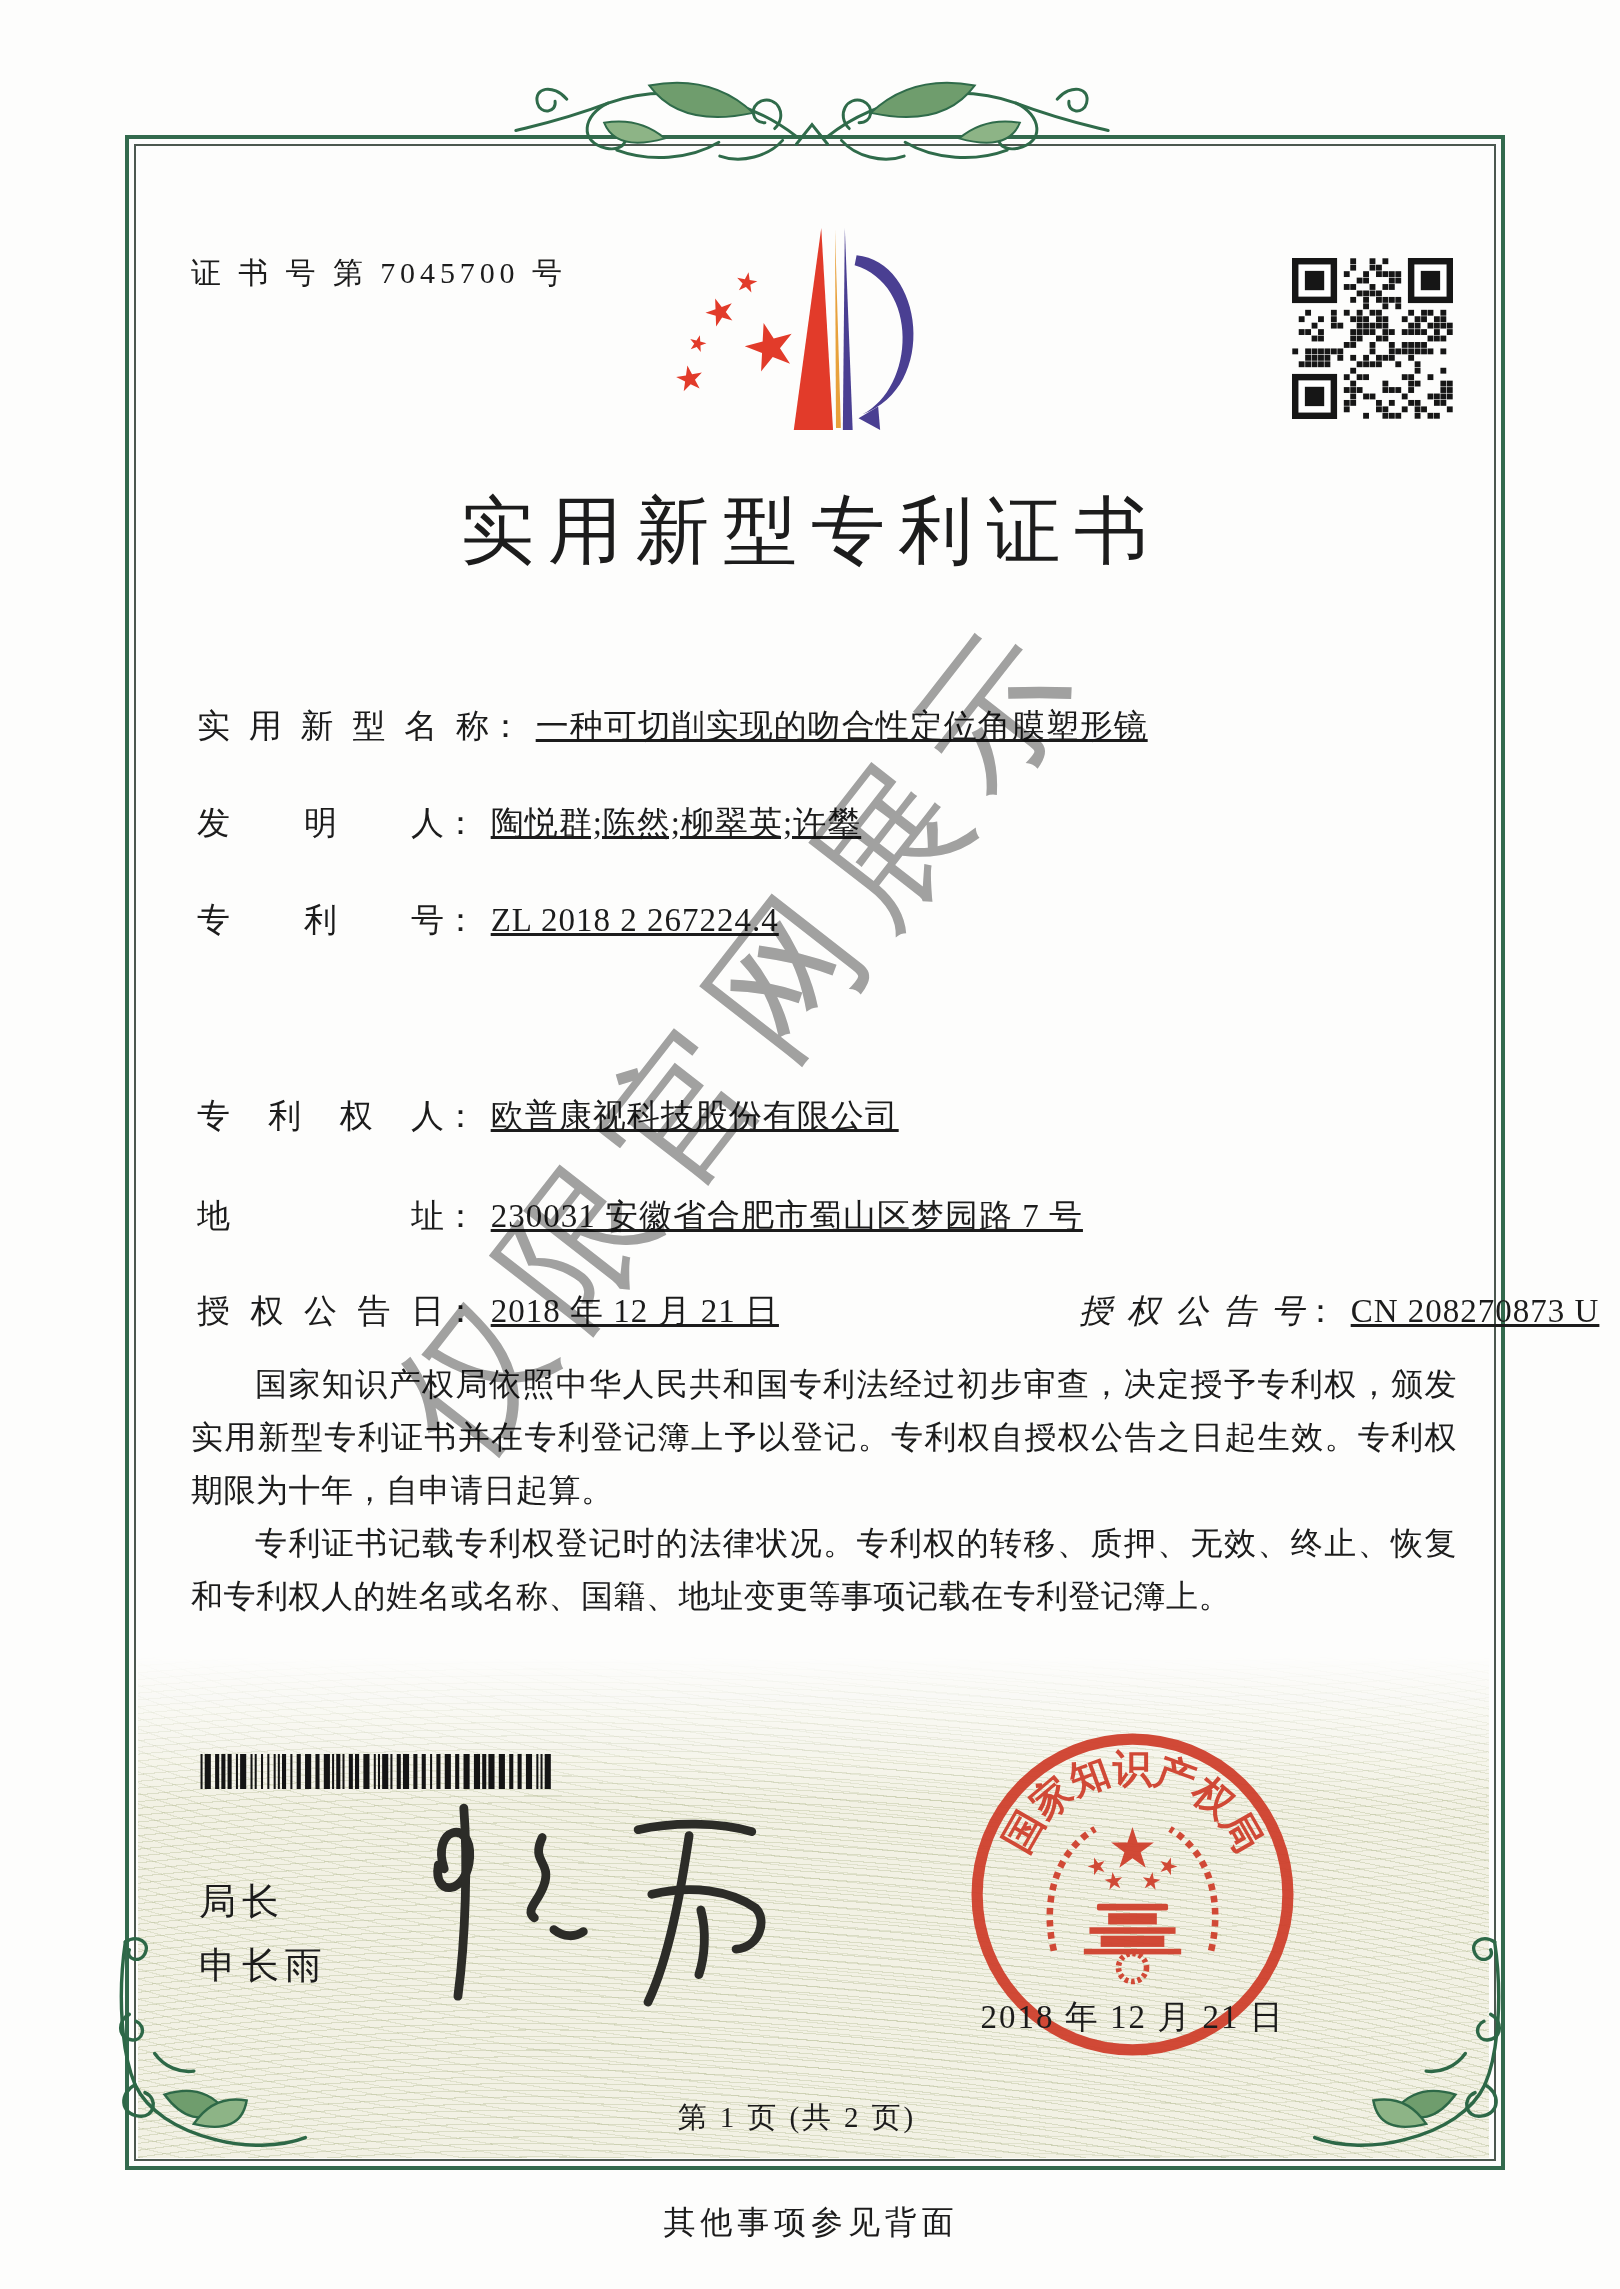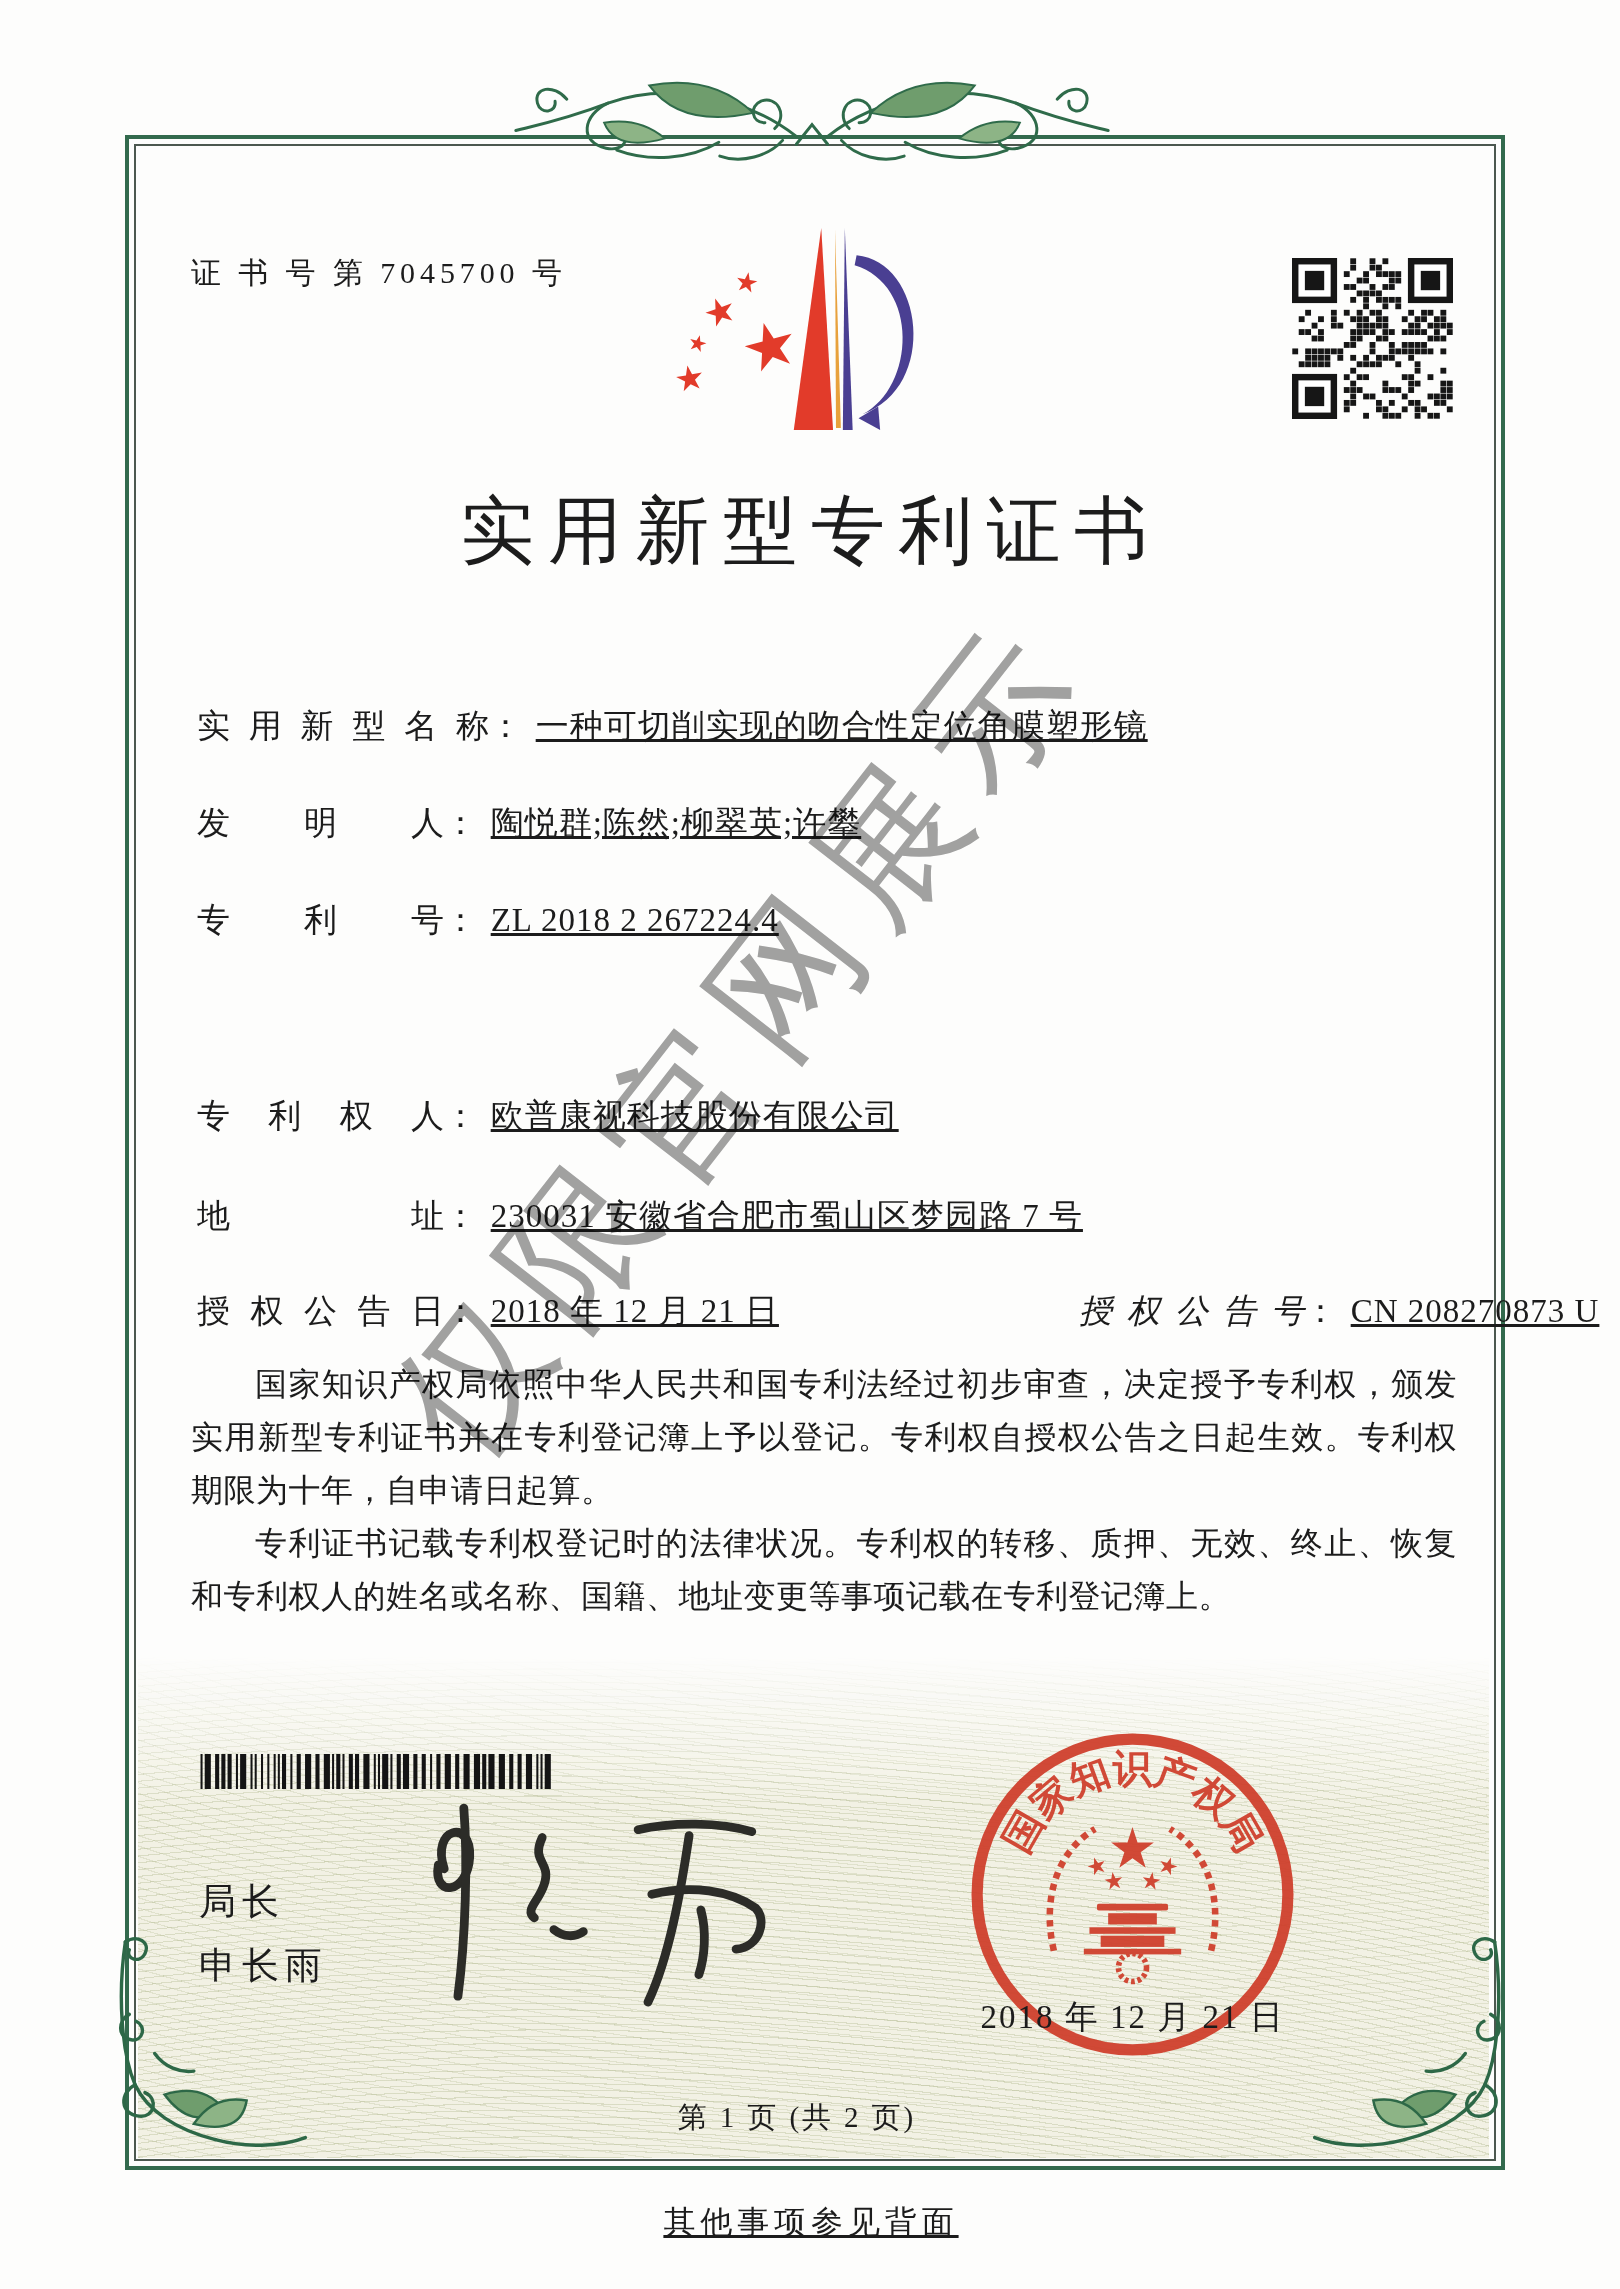--- a/index.html
+++ b/index.html
@@ -42,21 +42,21 @@
   .barcode{position:absolute;left:199px;top:1754px;z-index:3;}
   .director-title{position:absolute;left:199px;top:1877px;font-size:37px;letter-spacing:5.9px;z-index:3;}
   .director-name{position:absolute;left:199px;top:1941px;font-size:37px;letter-spacing:5.9px;z-index:3;}
   .signature{position:absolute;left:407px;top:1800px;z-index:4;}
   .seal{position:absolute;left:964px;top:1726px;width:337px;height:337px;z-index:3;opacity:.94;}
   .seal-date{position:absolute;left:964px;top:1995px;width:337px;text-align:center;
              font-size:33px;letter-spacing:2px;z-index:5;}
   .page-indicator{position:absolute;left:524px;top:2098px;width:392px;text-align:right;
              font-size:29px;letter-spacing:2.9px;z-index:3;}
   .back-note{position:absolute;left:125px;top:2201px;width:1372px;text-align:center;
-             font-size:32px;letter-spacing:4.9px;z-index:3;text-decoration:underline;}
+             font-size:32px;letter-spacing:4.9px;z-index:3;}
   
   .watermark{position:absolute;left:108px;top:936px;width:1274px;height:206px;z-index:6;
       transform:rotate(-52deg);text-align:center;font-size:147px;letter-spacing:21.6px;
       color:var(--watermark-gray,#8d8d8d);mix-blend-mode:multiply;opacity:.82;
       pointer-events:none;font-family:"DejaVu Serif","Liberation Serif",serif;}
 </style>
 </head>
 <body>
 
 <div class="page">

